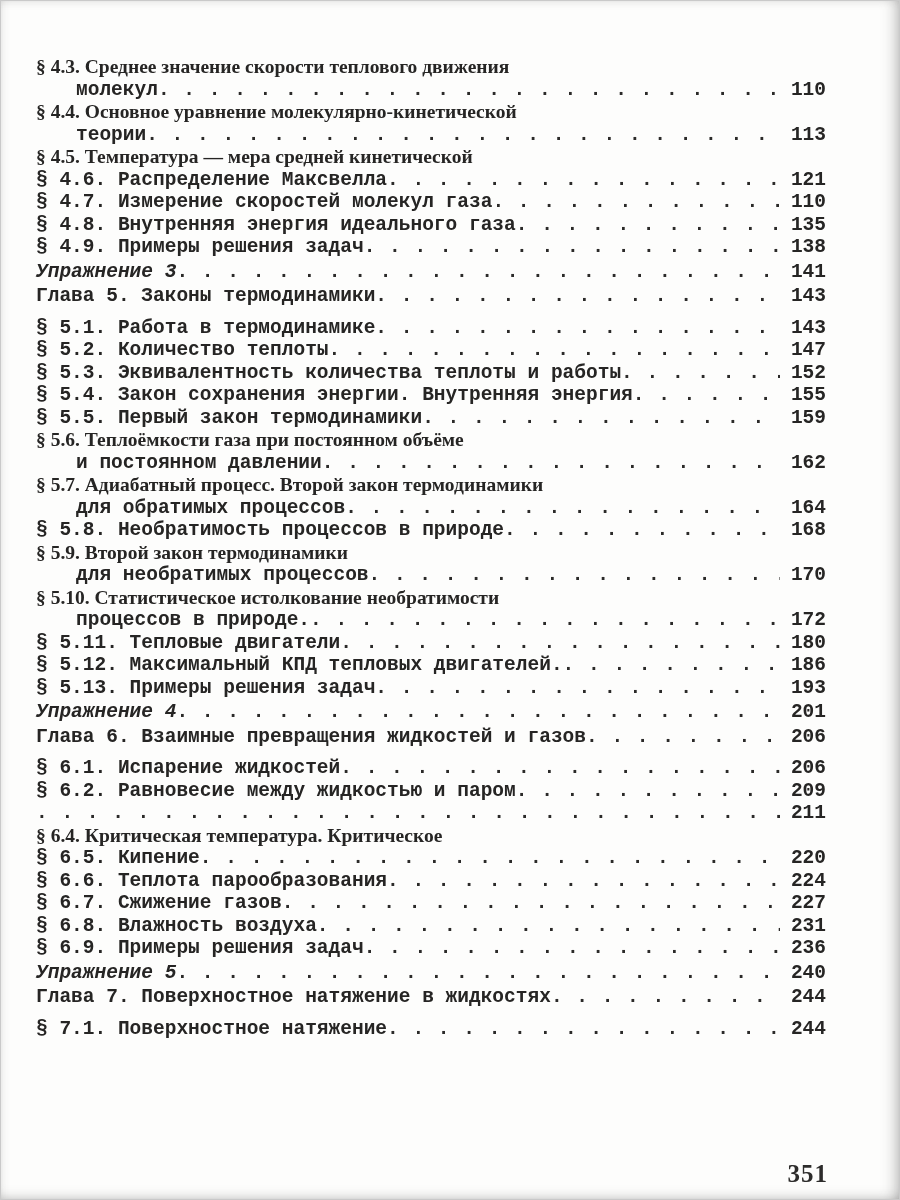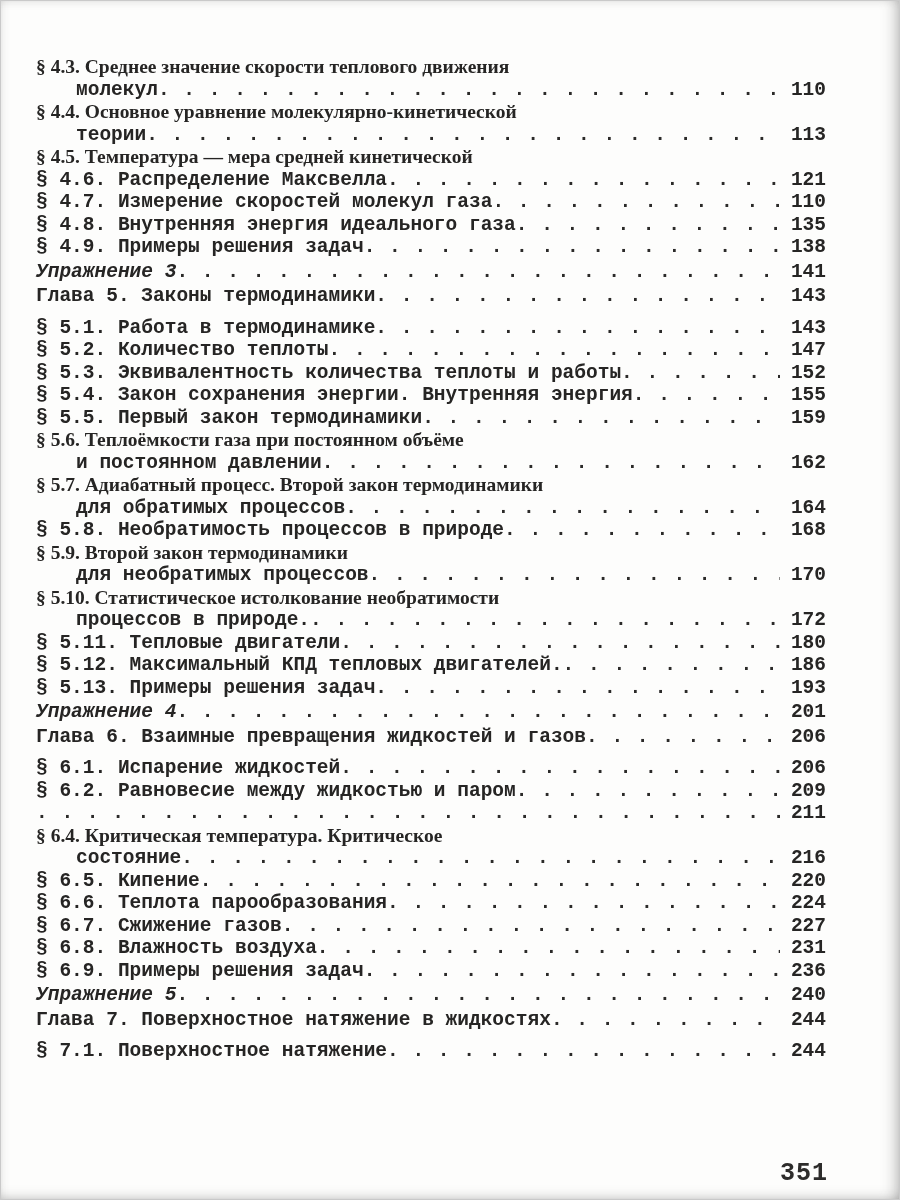--- a/index.html
+++ b/index.html
@@ -54,21 +54,20 @@
     text-align: right;
     padding-left: 6px;
   }
   .folio {
     position: absolute;
     right: 72px; bottom: 12px;
     font-size: 25px;
     font-weight: 700;
     color: #2d2c2b;
     letter-spacing: 1px;
-    font-family: Liberation Mono, monospace;
   }
 </style>
 </head>
 <body>
 
 <div class="scan-page">
   <div class="toc" id="toc">
       <div class="entry section">
         <div class="first-line">§ 4.3. Среднее значение скорости теплового движения</div>
         <div class="dot-row cont">
@@ -254,25 +253,20 @@
         </div>
       </div>
       <div class="entry section">
         <div class="dot-row">
           <span class="dots"></span>
           <span class="pagenum">211</span>
         </div>
       </div>
       <div class="entry section">
         <div class="first-line">§ 6.4. Критическая температура. Критическое</div>
-        <div class="dot-row cont">
-          <span class="title">состояние</span>
-          <span class="dots"></span>
-          <span class="pagenum">216</span>
-        </div>
       </div>
       <div class="entry section">
         <div class="dot-row">
           <span class="title">§ 6.5. Кипение</span>
           <span class="dots"></span>
           <span class="pagenum">220</span>
         </div>
       </div>
       <div class="entry section">
         <div class="dot-row">

